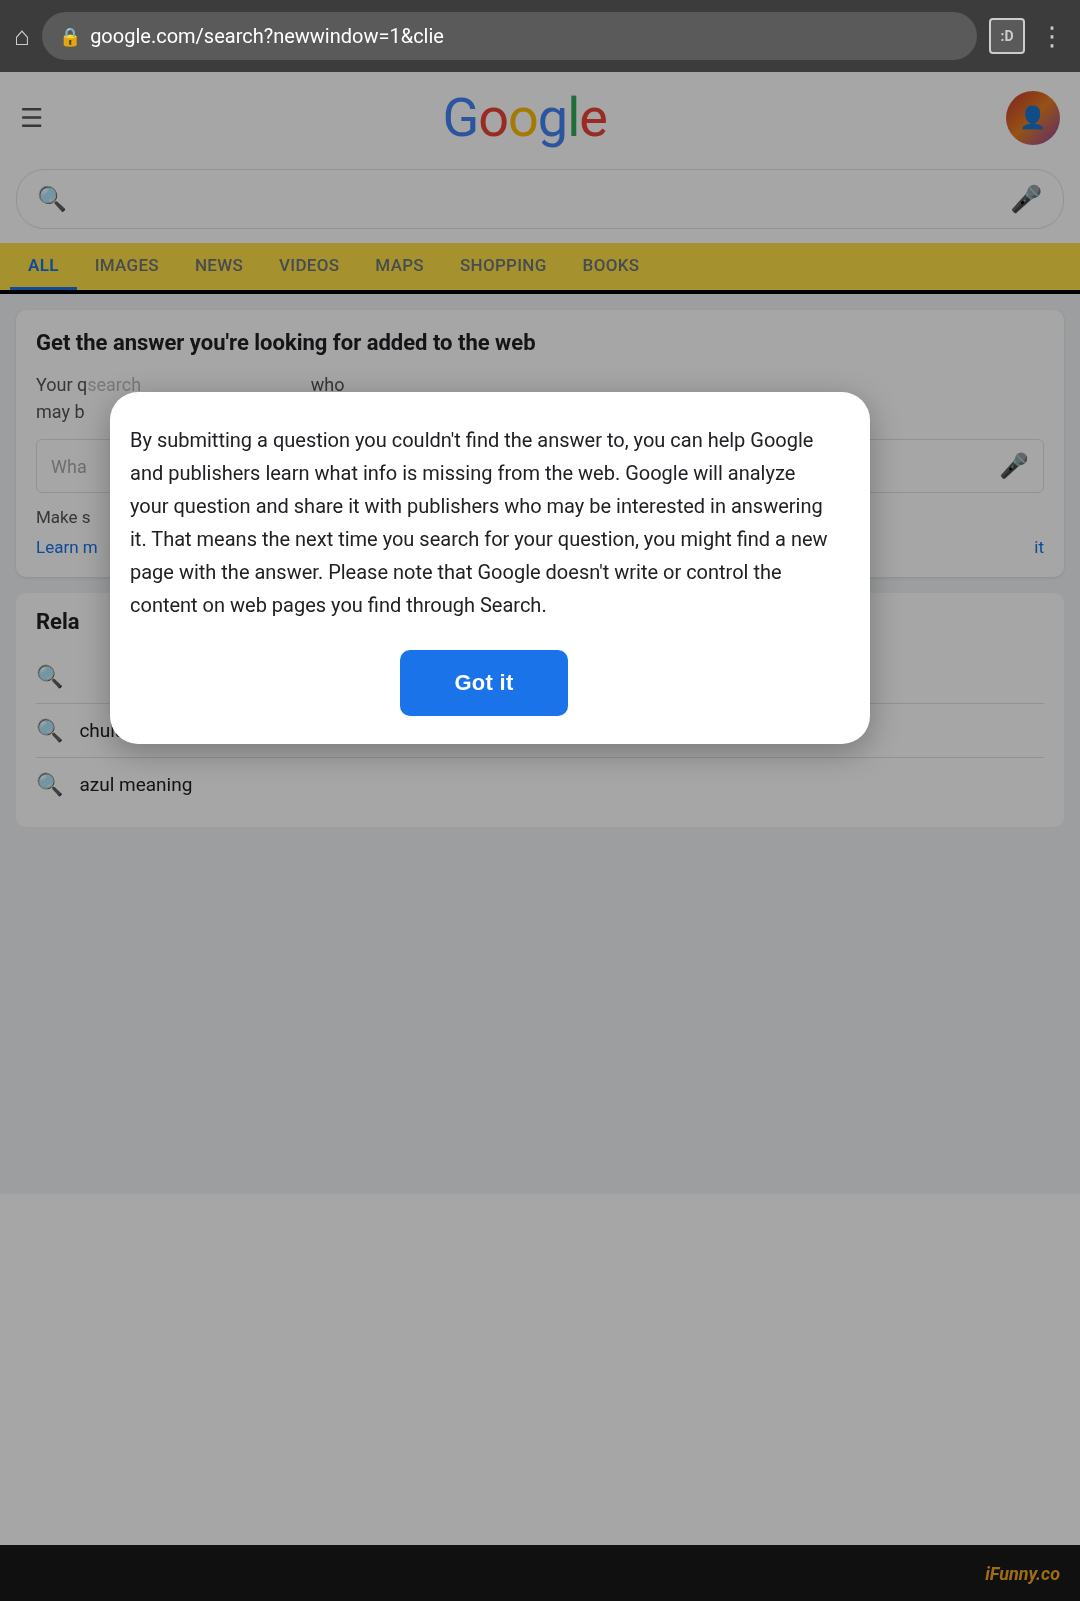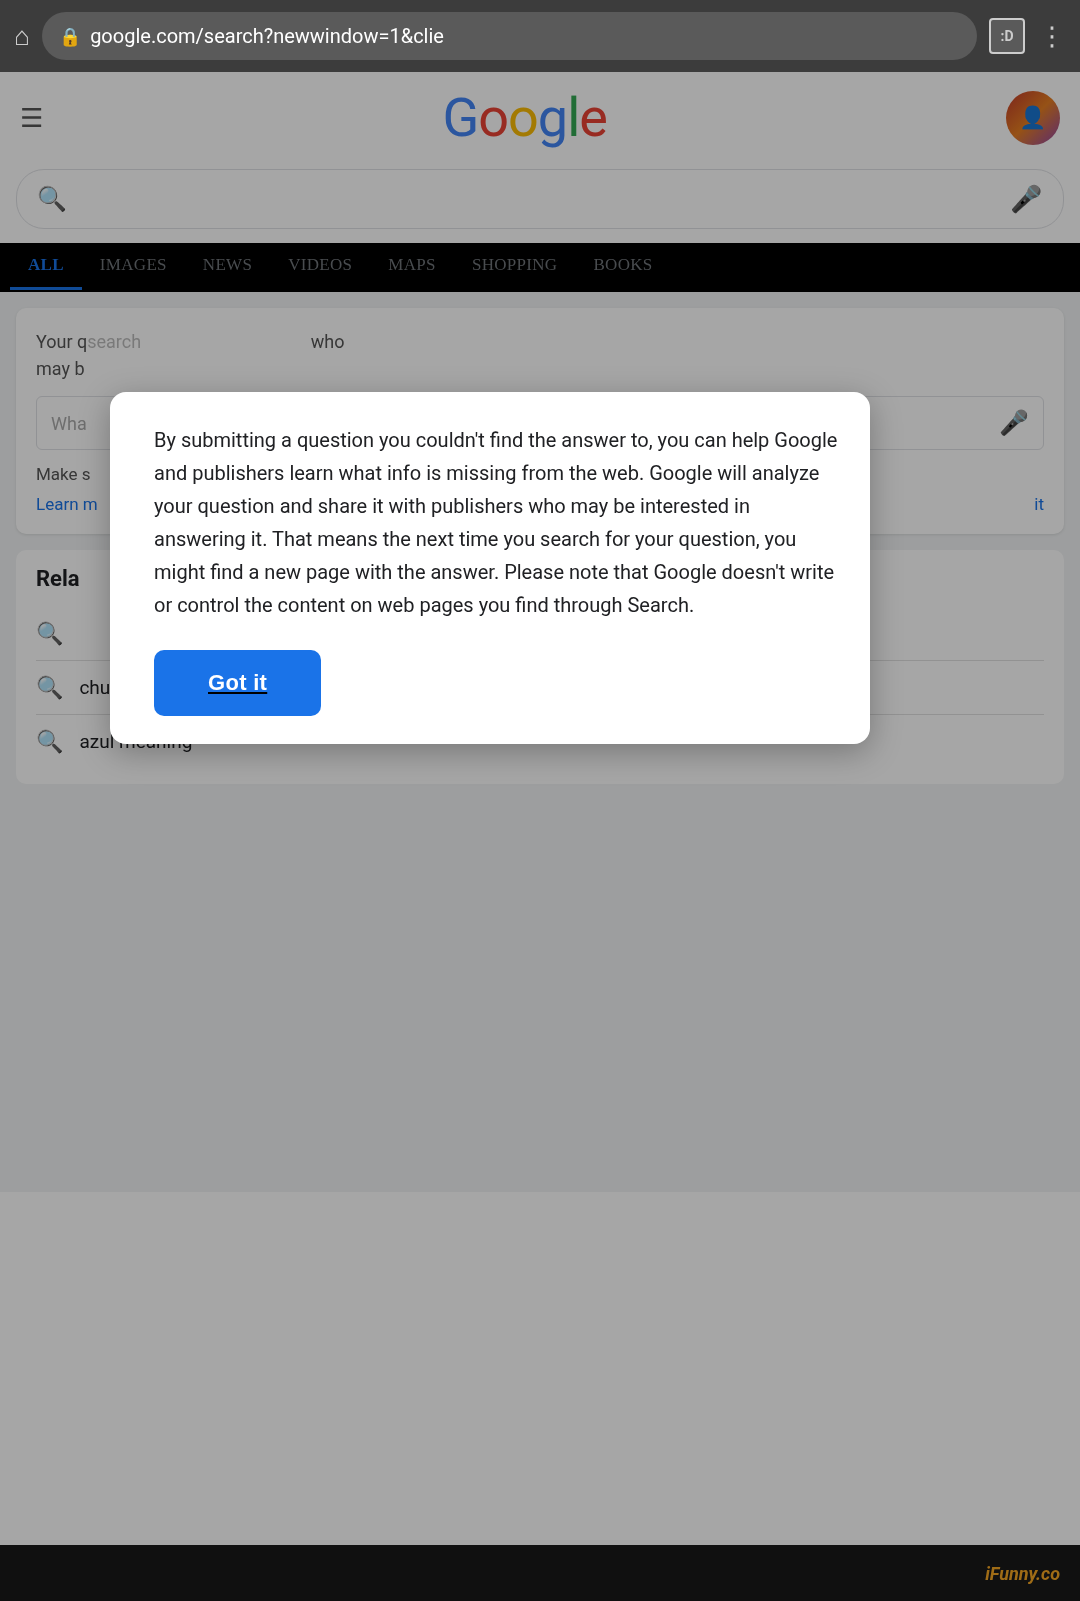--- a/index.html
+++ b/index.html
@@ -139,25 +139,24 @@
       height: 28px;
     }
     .mic-icon {
       color: #4285F4;
       font-size: 26px;
     }
 
     
     .search-tabs {
       display: flex;
-      border-bottom: 2px solid #000000;
-      background: #000000;
+      border-bottom: 4px solid #000000;
+      background: #fde047;
       padding: 0 10px;
       overflow-x: hidden;
-      font-family: Liberation Serif, serif;
     }
     .search-tab {
       padding: 12px 18px;
       font-size: 17px;
       color: #70757a;
       white-space: nowrap;
       cursor: pointer;
       letter-spacing: 0.3px;
       font-weight: 500;
     }
@@ -260,41 +259,40 @@
       z-index: 10;
     }
 
     
     .modal {
       position: absolute;
       top: 320px;
       left: 110px;
       width: 760px;
       background: #fff;
-      border-radius: 16px;
-      padding: 32px 32px 28px 44px;
+      border-radius: 28px;
+      padding: 32px 32px 28px 20px;
       z-index: 20;
       box-shadow: 0 8px 32px rgba(0,0,0,0.28);
     }
     .modal-body {
       font-size: 20px;
       color: #202124;
       line-height: 1.65;
       margin-bottom: 28px;
     }
     .modal-para {
       margin-bottom: 24px;
     }
     .modal-para:last-child {
       margin-bottom: 0;
     }
     .modal-footer {
       display: flex;
-      justify-content: flex-start;
-      text-decoration: underline;
+      justify-content: center;
     }
     .got-it-btn {
       background: #1a73e8;
       color: #fff;
       border: none;
       border-radius: 10px;
       padding: 20px 54px;
       font-size: 22px;
       font-weight: 600;
       cursor: pointer;
@@ -361,20 +359,21 @@
     <div class="search-tab">NEWS</div>
     <div class="search-tab">VIDEOS</div>
     <div class="search-tab">MAPS</div>
     <div class="search-tab">SHOPPING</div>
     <div class="search-tab">BOOKS</div>
   </div>
 
   <div class="content-area">
 
     <div class="answer-card">
+      <div class="answer-card-title">Get the answer you're looking for added to the web</div>
       <div class="answer-card-text">
         Your q<span style="opacity:0.4">search</span>&nbsp;&nbsp;&nbsp;&nbsp;&nbsp;&nbsp;&nbsp;&nbsp;&nbsp;&nbsp;&nbsp;&nbsp;&nbsp;&nbsp;&nbsp;&nbsp;&nbsp;&nbsp;&nbsp;&nbsp;&nbsp;&nbsp;&nbsp;&nbsp;&nbsp;&nbsp;&nbsp;&nbsp;&nbsp;&nbsp;&nbsp;&nbsp;&nbsp;&nbsp;&nbsp;&nbsp;&nbsp; who<br>may b
       </div>
       <div class="answer-input-row">
         <span class="answer-input-placeholder">Wha</span>
         <span style="color:#4285F4;font-size:24px;">🎤</span>
       </div>
       <div class="make-sure-text">Make s</div>
       <div style="display:flex;justify-content:space-between;align-items:center;">
         <span class="learn-more-link">Learn m</span>

